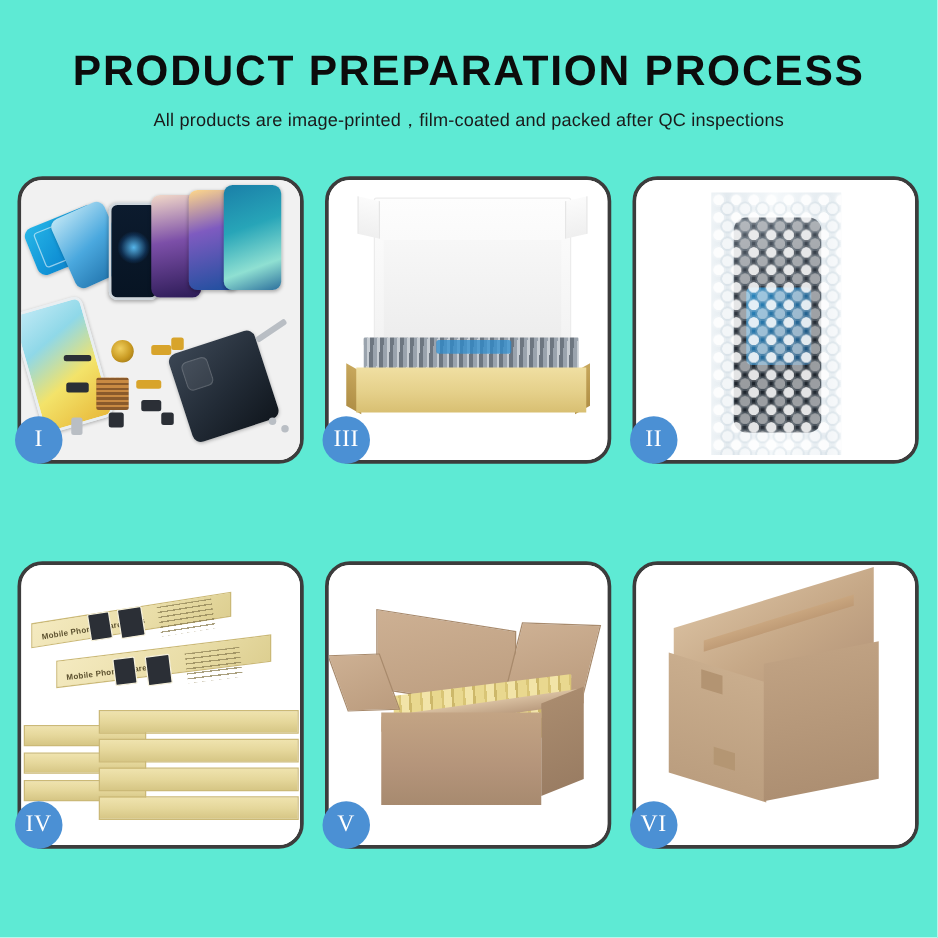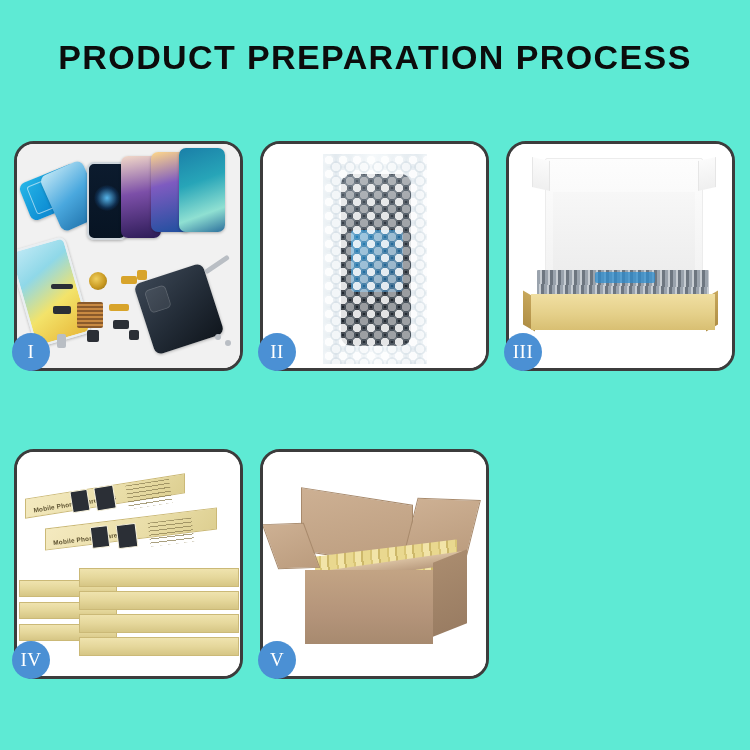--- a/index.html
+++ b/index.html
@@ -326,20 +326,21 @@
     background: #b39571; transform: skewY(17deg); opacity: .9;
   }
 </style>
 </head>
 <body>
 
 <div class="page">
 
   <div class="header">
     <div class="title">PRODUCT PREPARATION PROCESS</div>
+    <div class="subtitle">All products are image-printed，film-coated and packed after QC inspections</div>
   </div>
 
   <div class="grid">
 
     <div class="panel p1">
       <div class="panel-inner">
         <div class="scene">
           <div class="ph ph-a"></div>
           <div class="ph ph-b"></div>
           <div class="ph ph-c"></div>
@@ -361,49 +362,49 @@
           <div class="part pt-silver" style="left:40px; top:190px; width:9px;  height:14px;"></div>
           <div class="part pt-dark" style="left:112px; top:186px; width:10px; height:10px;"></div>
           <div class="part pt-silver" style="left:198px; top:190px; width:6px; height:6px; border-radius:50%;"></div>
           <div class="part pt-silver" style="left:208px; top:196px; width:6px; height:6px; border-radius:50%;"></div>
           <div class="part pt-silver" style="left:186px; top:118px; width:28px; height:5px; transform:rotate(-34deg);"></div>
         </div>
       </div>
       <div class="badge">I</div>
     </div>
 
+    <div class="panel p3">
+      <div class="panel-inner">
+        <div class="scene">
+          <div class="mb-lid"></div>
+          <div class="mb-inner"></div>
+          <div class="mb-content"></div>
+          <div class="mb-lside"></div>
+          <div class="mb-rside"></div>
+          <div class="mb-front"></div>
+        </div>
+      </div>
+      <div class="badge">III</div>
+    </div>
+
     <div class="panel p2">
       <div class="panel-inner">
         <div class="scene">
           <div class="bw-sheet">
             <div class="bw-item">
               <div class="bw-blue"></div>
             </div>
             <div class="bw-bubbles"></div>
             <div class="bw-bubbles2"></div>
           </div>
         </div>
       </div>
       <div class="badge">II</div>
     </div>
 
-    <div class="panel p3">
-      <div class="panel-inner">
-        <div class="scene">
-          <div class="mb-lid"></div>
-          <div class="mb-inner"></div>
-          <div class="mb-content"></div>
-          <div class="mb-lside"></div>
-          <div class="mb-rside"></div>
-          <div class="mb-front"></div>
-        </div>
-      </div>
-      <div class="badge">III</div>
-    </div>
-
     <div class="panel p4">
       <div class="panel-inner">
         <div class="scene stack">
 
           <div class="sbox" style="left:2px;  top:128px; width:98px; height:17px;"></div>
           <div class="sbox" style="left:2px;  top:150px; width:98px; height:17px;"></div>
           <div class="sbox" style="left:2px;  top:172px; width:98px; height:17px;"></div>
 
           <div class="sbox" style="left:62px; top:116px; width:160px; height:19px;"></div>
           <div class="sbox" style="left:62px; top:139px; width:160px; height:19px;"></div>
@@ -438,15 +439,28 @@
           <div class="ct-fill"></div>
           <div class="ct-rim"></div>
           <div class="ct-flap ct-flap-left"></div>
           <div class="ct-right"></div>
           <div class="ct-body"></div>
         </div>
       </div>
       <div class="badge">V</div>
     </div>
 
+    <div class="panel p6">
+      <div class="panel-inner">
+        <div class="scene">
+          <div class="sc-top-real"></div>
+          <div class="sc-tape"></div>
+          <div class="sc-left"></div>
+          <div class="sc-right"></div>
+          <div class="sc-tab-a"></div>
+          <div class="sc-tab-b"></div>
+        </div>
+      </div>
+      <div class="badge">VI</div>
+    </div>
 
   </div>
 </div>
 
 </body></html>

